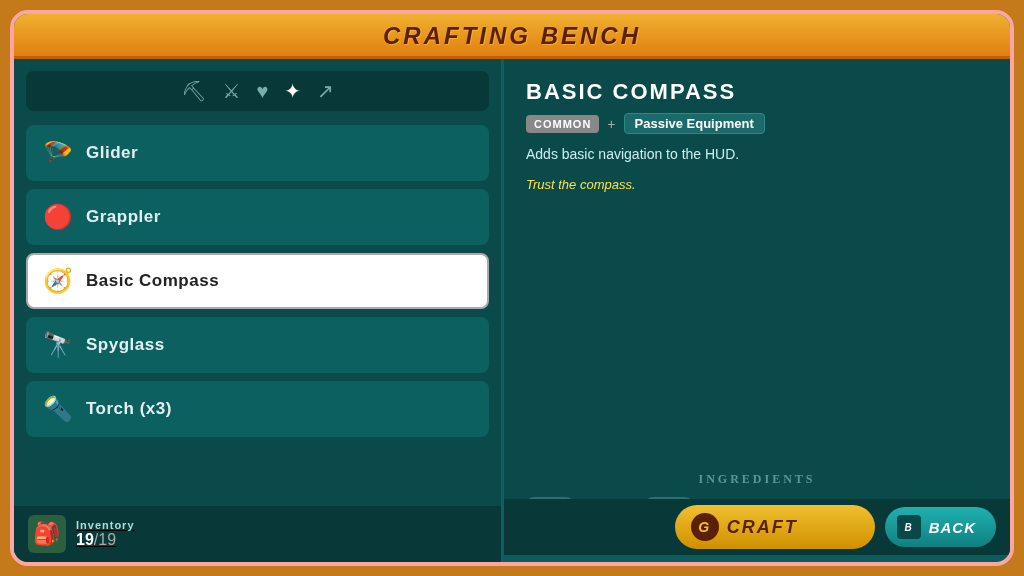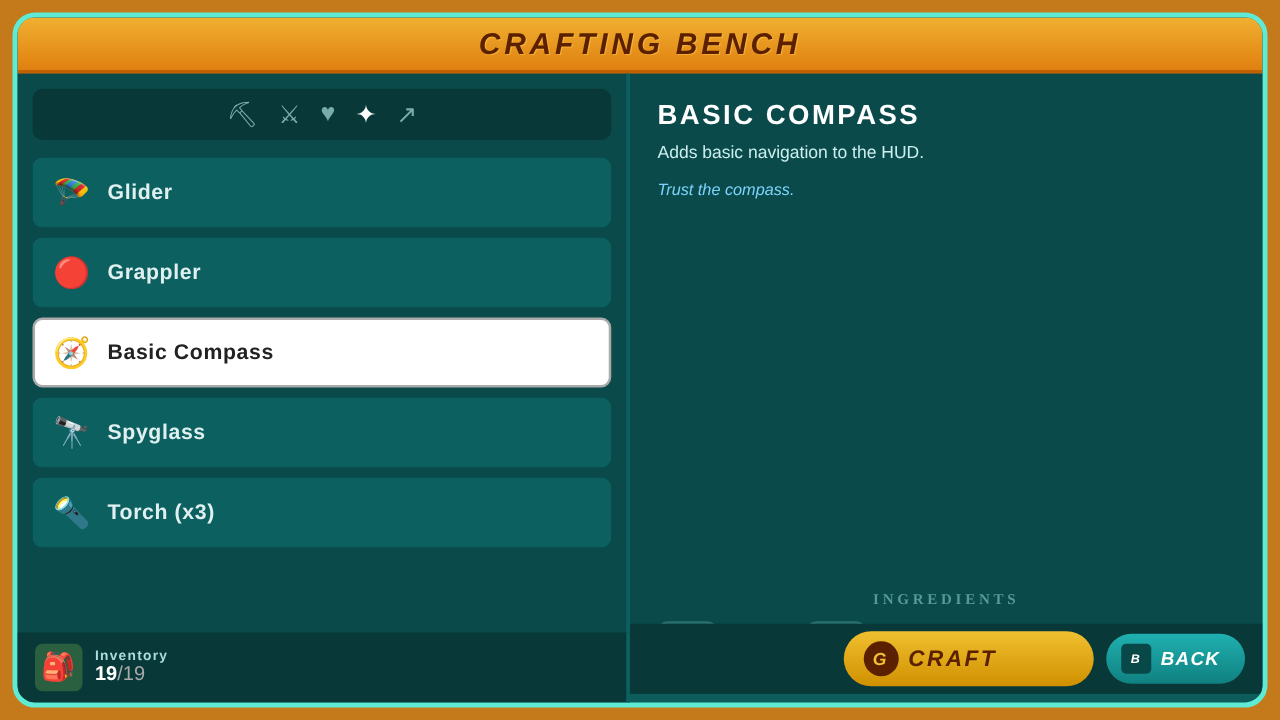--- a/index.html
+++ b/index.html
@@ -10,21 +10,21 @@
       background: #c47a1a;
       font-family: 'Arial Black', Arial, sans-serif;
       position: relative;
     }
 
     .outer-frame {
       position: absolute;
       top: 10px; left: 10px; right: 10px; bottom: 10px;
       background: #0d5c5c;
       border-radius: 18px;
-      border: 4px solid #5eead4;
+      border: 4px solid #fca5a5;
       overflow: hidden;
     }
 
     .title-bar {
       background: linear-gradient(180deg, #f0b030 0%, #e08010 100%);
       text-align: center;
       padding: 8px 0 6px;
       border-bottom: 3px solid #c06000;
     }
 
@@ -177,21 +177,21 @@
     .item-description {
       font-size: 14px;
       color: #cceeee;
       margin-bottom: 15px;
       font-weight: 400;
       font-family: Arial, sans-serif;
     }
 
     .item-flavor {
       font-size: 13px;
-      color: #7dd3fc;
+      color: #fde047;
       font-style: italic;
       font-family: Arial, sans-serif;
     }
 
     .ingredients-section {
       margin-top: auto;
       margin-bottom: 10px;
     }
 
     .ingredients-label {
@@ -351,20 +351,21 @@
       border-radius: 6px;
       display: flex;
       align-items: center;
       justify-content: center;
       font-size: 22px;
     }
 
     .inventory-text {
       display: flex;
       flex-direction: column;
+      text-decoration: underline;
     }
 
     .inventory-label {
       color: #aadddd;
       font-size: 11px;
       font-weight: 700;
       letter-spacing: 1px;
     }
 
     .inventory-count {
@@ -437,20 +438,25 @@
           </span>
         </div>
       </div>
 
     </div>
 
     <div class="right-panel">
 
       <div class="item-title">BASIC COMPASS</div>
 
+      <div class="badge-row">
+        <span class="badge-common">COMMON</span>
+        <span class="badge-separator">+</span>
+        <span class="badge-type">Passive Equipment</span>
+      </div>
 
       <p class="item-description">Adds basic navigation to the HUD.</p>
       <p class="item-flavor">Trust the compass.</p>
 
       <div class="ingredients-section">
         <div class="ingredients-label">INGREDIENTS</div>
         <div class="ingredients-row">
 
           <div class="ingredient-item">
             <div class="ingredient-icon">

